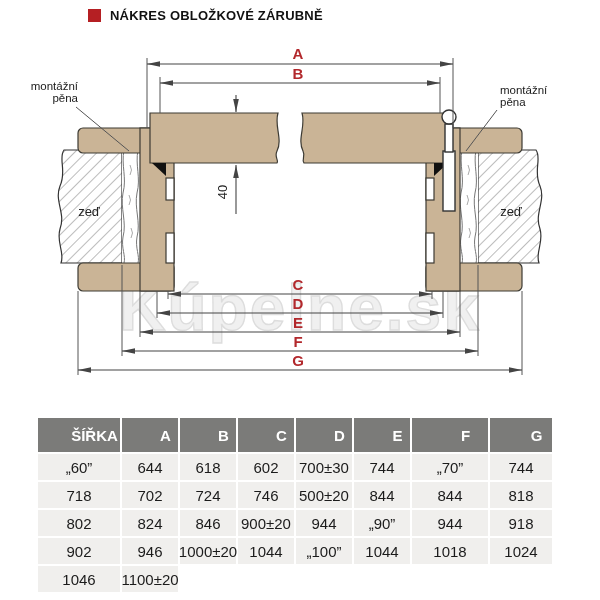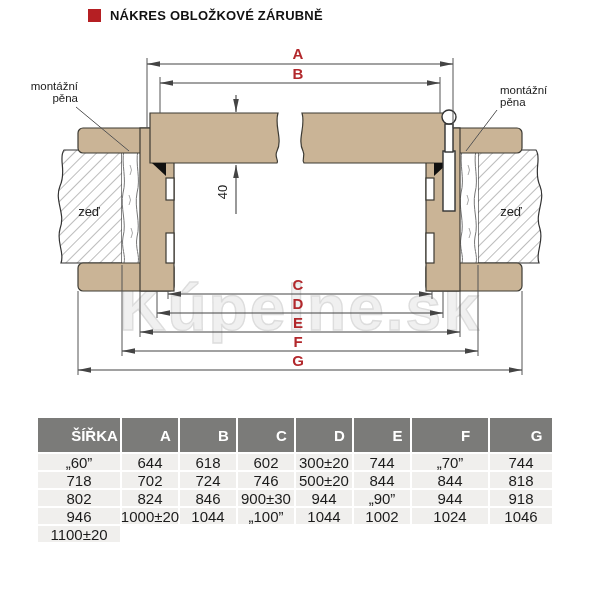--- a/index.html
+++ b/index.html
@@ -15,21 +15,21 @@
     position:absolute;left:38px;top:418px;z-index:4;
     display:grid;grid-template-columns:82px 56px 56px 56px 56px 56px 76px 62px;
     gap:2px;background:#ffffff;
   }
   .th{
     background:#7b7b79;color:#ffffff;font-weight:bold;font-size:15px;
     height:34px;display:flex;align-items:center;justify-content:center;padding-left:31px;
   }
   .td{
     background:#f0efed;color:#1b1b1b;font-size:15px;
-    height:16px;display:flex;align-items:center;justify-content:center;
+    height:26px;display:flex;align-items:center;justify-content:center;
   }
 </style>
 </head>
 <body>
 
 <div class="titlebar">
   <div class="title-square"></div>
   <div class="title-text">NÁKRES OBLOŽKOVÉ ZÁRUBNĚ</div>
 </div>
 
@@ -156,46 +156,47 @@
   <div class="th">C</div>
   <div class="th">D</div>
   <div class="th">E</div>
   <div class="th">F</div>
   <div class="th">G</div>
 
   <div class="td">„60”</div>
   <div class="td">644</div>
   <div class="td">618</div>
   <div class="td">602</div>
-  <div class="td">300±20</div>
+  <div class="td">700±30</div>
   <div class="td">744</div>
 
   <div class="td">„70”</div>
   <div class="td">744</div>
   <div class="td">718</div>
   <div class="td">702</div>
   <div class="td">724</div>
   <div class="td">746</div>
   <div class="td">500±20</div>
   <div class="td">844</div>
 
   <div class="td">844</div>
   <div class="td">818</div>
   <div class="td">802</div>
   <div class="td">824</div>
   <div class="td">846</div>
-  <div class="td">900±30</div>
+  <div class="td">900±20</div>
   <div class="td">944</div>
 
   <div class="td">„90”</div>
   <div class="td">944</div>
   <div class="td">918</div>
+  <div class="td">902</div>
   <div class="td">946</div>
   <div class="td">1000±20</div>
   <div class="td">1044</div>
 
   <div class="td">„100”</div>
   <div class="td">1044</div>
-  <div class="td">1002</div>
+  <div class="td">1018</div>
   <div class="td">1024</div>
   <div class="td">1046</div>
   <div class="td">1100±20</div>
 </div>
 
 </body></html>

